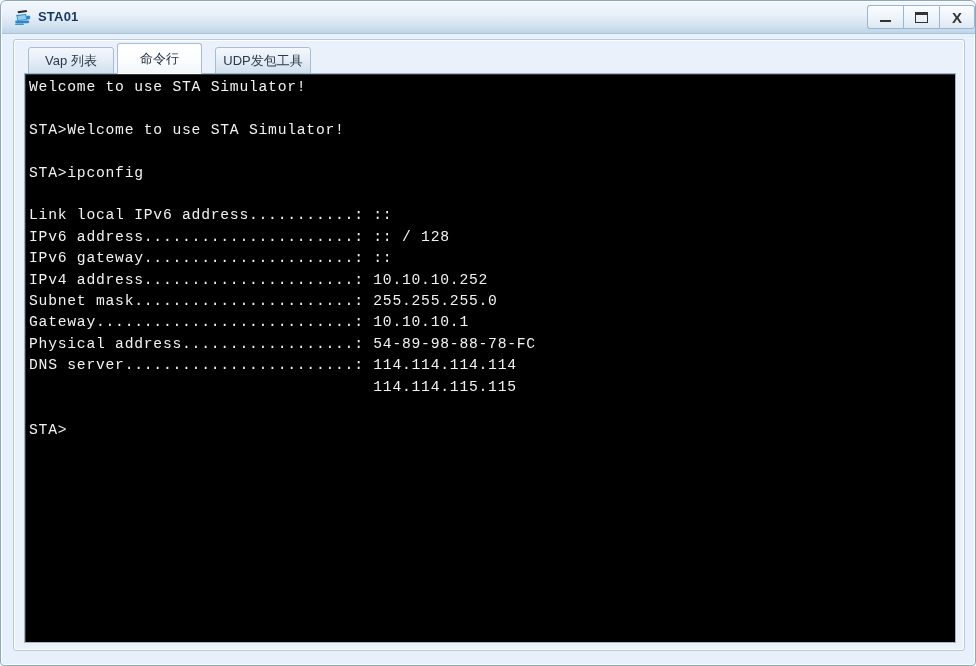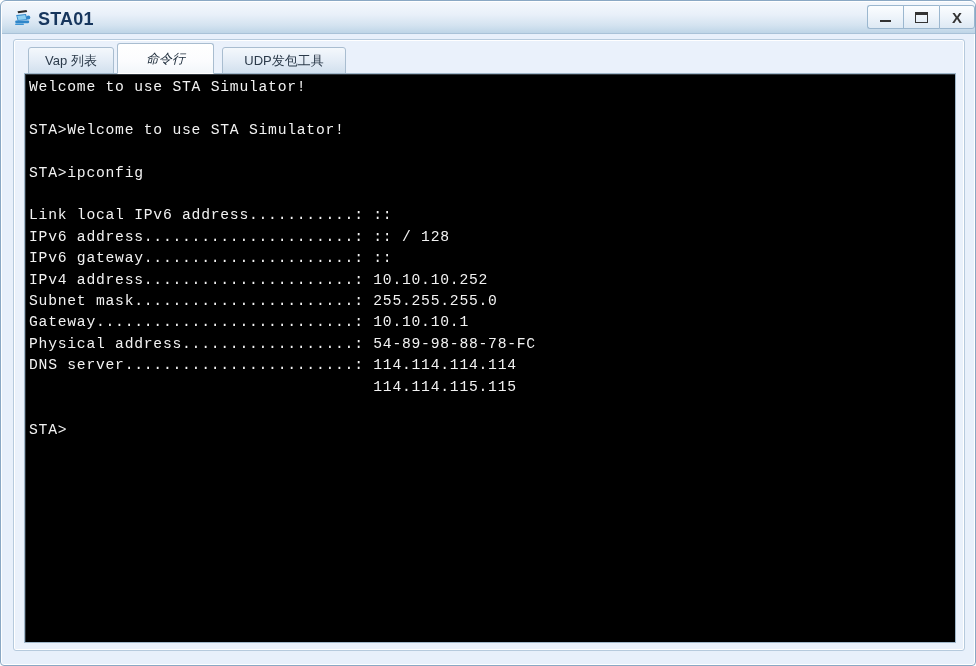--- a/index.html
+++ b/index.html
@@ -49,21 +49,21 @@
     position: absolute;
     left: 12px;
     top: 7px;
     width: 18px;
     height: 18px;
   }
   #window-title {
     position: absolute;
     left: 36px;
     top: 7px;
-    font-size: 18px;
+    font-size: 13px;
     font-weight: bold;
     color: #17365d;
     letter-spacing: 0.2px;
     white-space: nowrap;
     font-family: "Liberation Sans", sans-serif;
   }
 
   
   .win-btn {
     position: absolute;
@@ -140,22 +140,22 @@
   }
   .tab.active {
     background: linear-gradient(to bottom, #ffffff 0%, #fbfcfe 60%, #f2f6fa 100%);
     border-bottom: 1px solid #ffffff;
     top: 3px;
     height: 31px;
     z-index: 3;
     color: #1c2b3a;
   }
   #tab-0 { left: 14px;  width: 86px; }
-  #tab-1 { left: 103px; width: 97px; font-style: italic; }
-  #tab-2 { left: 208px; width: 124px; }
+  #tab-1 { left: 103px; width: 85px; }
+  #tab-2 { left: 201px; width: 96px; }
 
   
   #console-frame {
     position: absolute;
     left: 10px;
     top: 33px;
     width: 932px;
     height: 570px;
     box-sizing: border-box;
     background: #000000;

